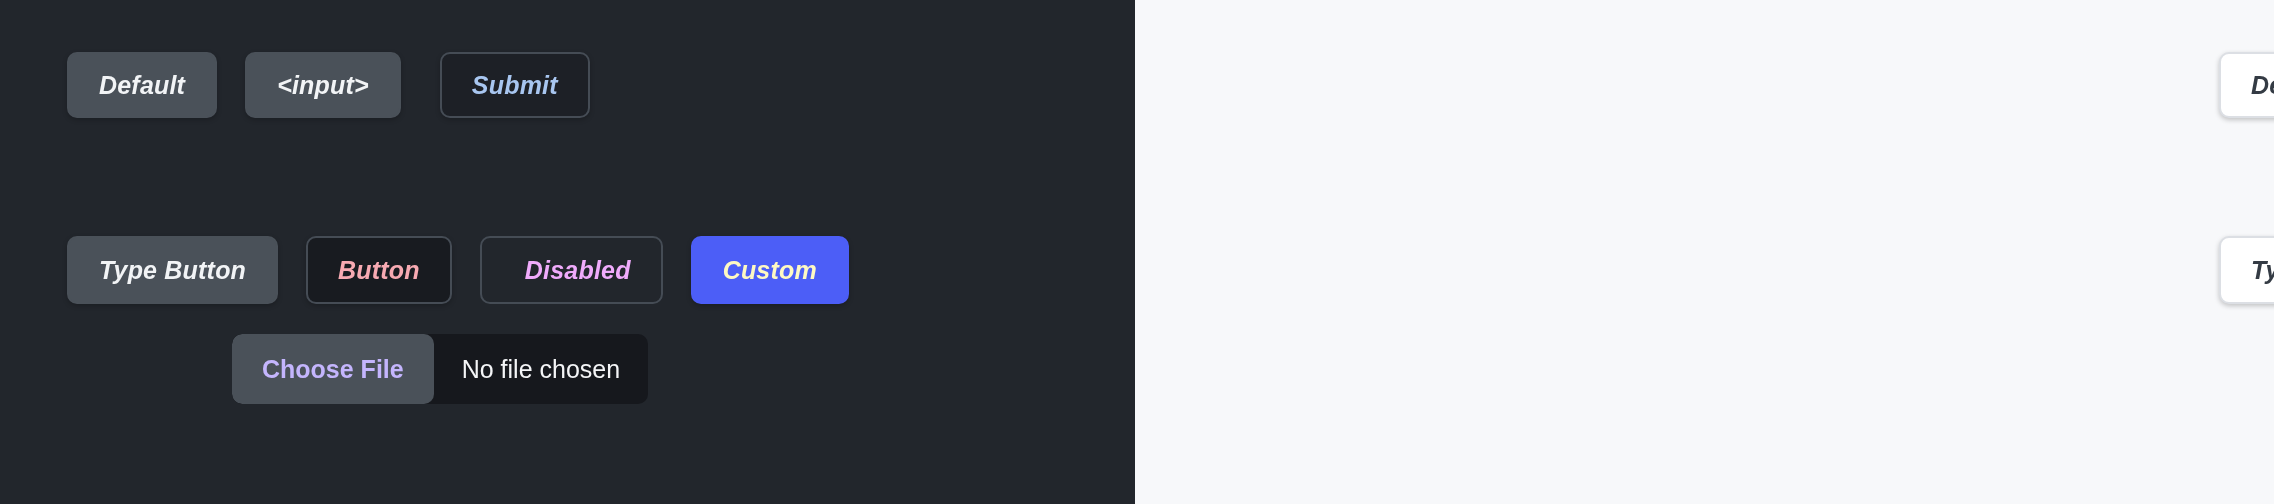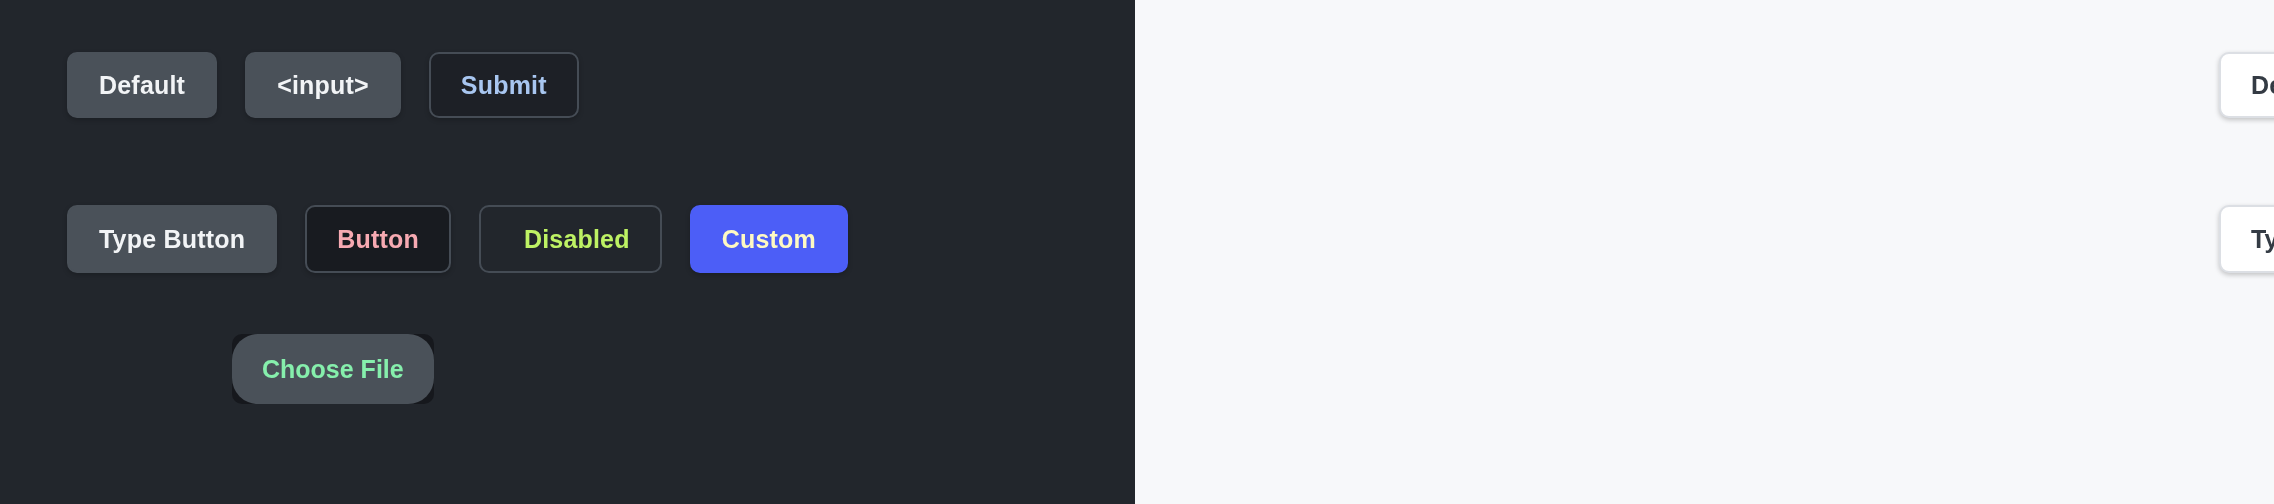--- a/index.html
+++ b/index.html
@@ -52,49 +52,51 @@
     height: 66px;
     padding: 0 30px;
     border-radius: 10px;
     border: 2px solid transparent;
     font-size: 25px;
     font-weight: bold;
     letter-spacing: 0.2px;
     white-space: nowrap;
     cursor: pointer;
     box-shadow: 0 2px 5px rgba(0,0,0,0.22);
-  }
-
-  .row-2 .btn { height: 68px; }
+    font-style: italic;
+  }
+
+  .row-2 .btn { height: 68px; margin-top: 31px; }
 
   
   .panel--dark .v-default,
   .panel--dark .v-input,
   .panel--dark .v-icon,
   .panel--dark .v-type {
     background: #4a5159;
     color: #f2f4f6;
     border-color: #4a5159;
   }
 
   .panel--dark .v-submit {
     background: #1d2026;
     color: #a8c6f0;
     border-color: #454c55;
+    margin-left: 11px;
   }
 
   .panel--dark .v-reset {
     background: #181b20;
     color: #f7aab2;
     border-color: #454c55;
   }
 
   .panel--dark .v-disabled {
     background: transparent;
-    color: #bef264;
+    color: #f0abfc;
     border-color: #454c55;
     box-shadow: none;
     cursor: default;
     padding-left: 43px;
   }
 
   .v-custom {
     background: #4c5ef7;
     color: #fef9c3;
     border-color: #4c5ef7;
@@ -138,22 +140,21 @@
     padding: 0 30px;
     font-size: 25px;
     font-weight: bold;
     border-radius: 10px;
     cursor: pointer;
     white-space: nowrap;
   }
 
   .panel--dark .file-btn {
     background: #4a5159;
-    color: #86efac;
-    border-radius: 26px;
+    color: #c4b5fd;
   }
 
   .file-label {
     display: flex;
     align-items: center;
     padding: 0 28px;
     font-size: 25px;
     font-weight: normal;
     white-space: nowrap;
   }
@@ -190,20 +191,21 @@
     <button class="btn v-custom">
       <span>Custom</span>
     </button>
   </div>
 
   <div class="row row-3">
     <div class="file-input">
       <div class="file-btn">
         <span>Choose File</span>
       </div>
+      <div class="file-label">No file chosen</div>
     </div>
   </div>
 
 </div>
 
 <div class="panel panel--light">
 
   <div class="row row-1">
     <button class="btn v-default">
       <span>Default</span>

